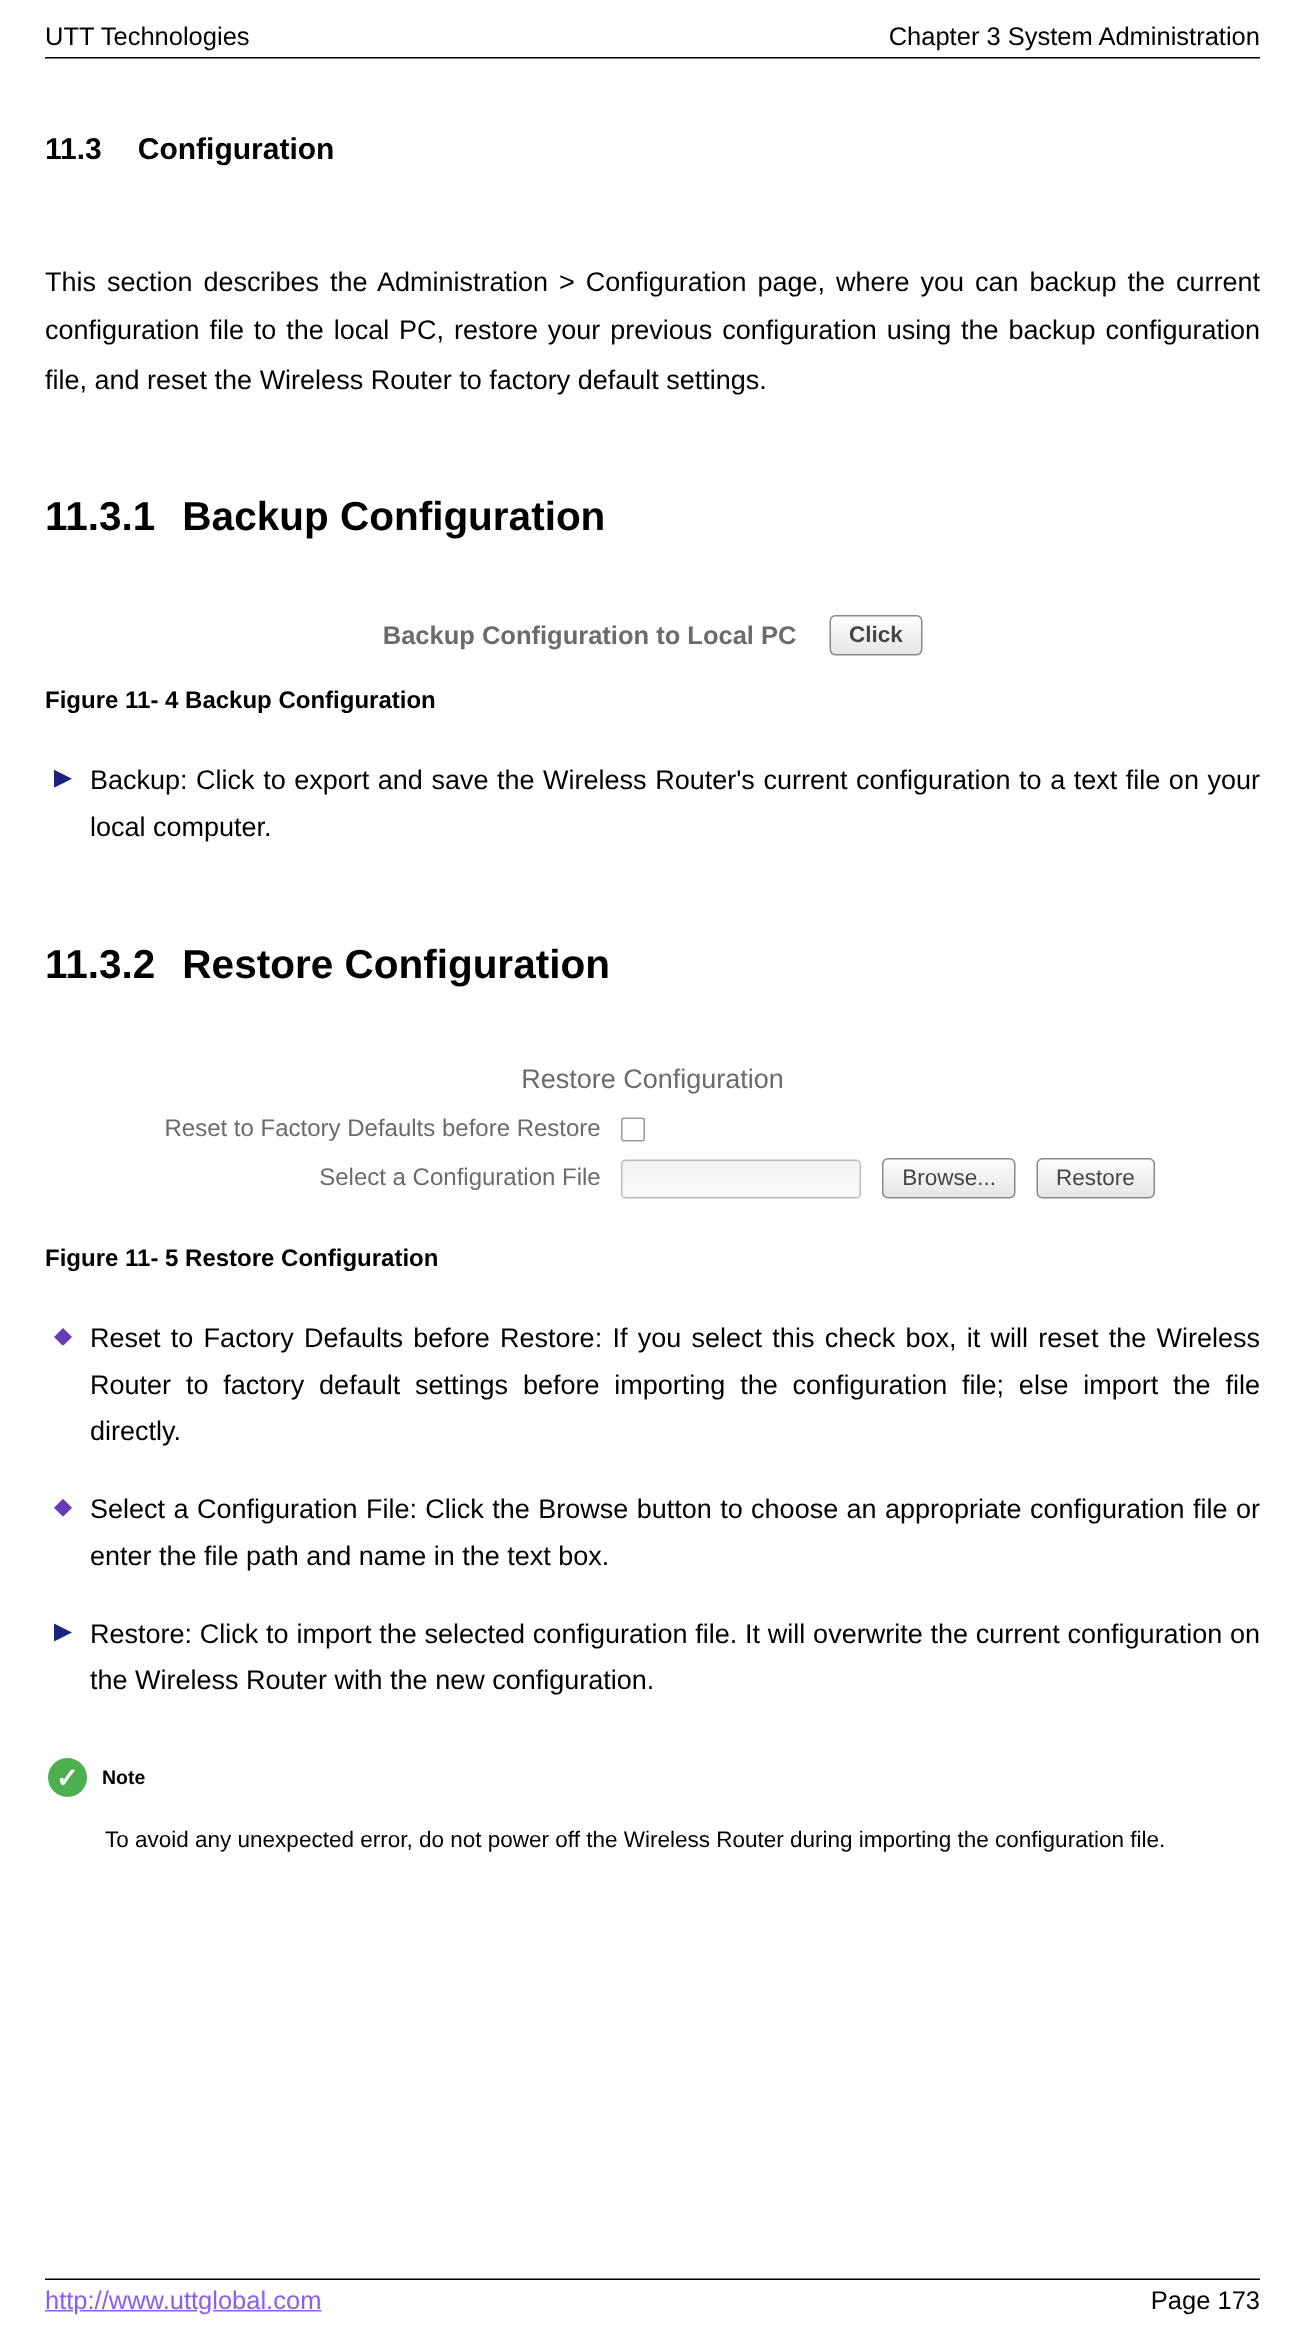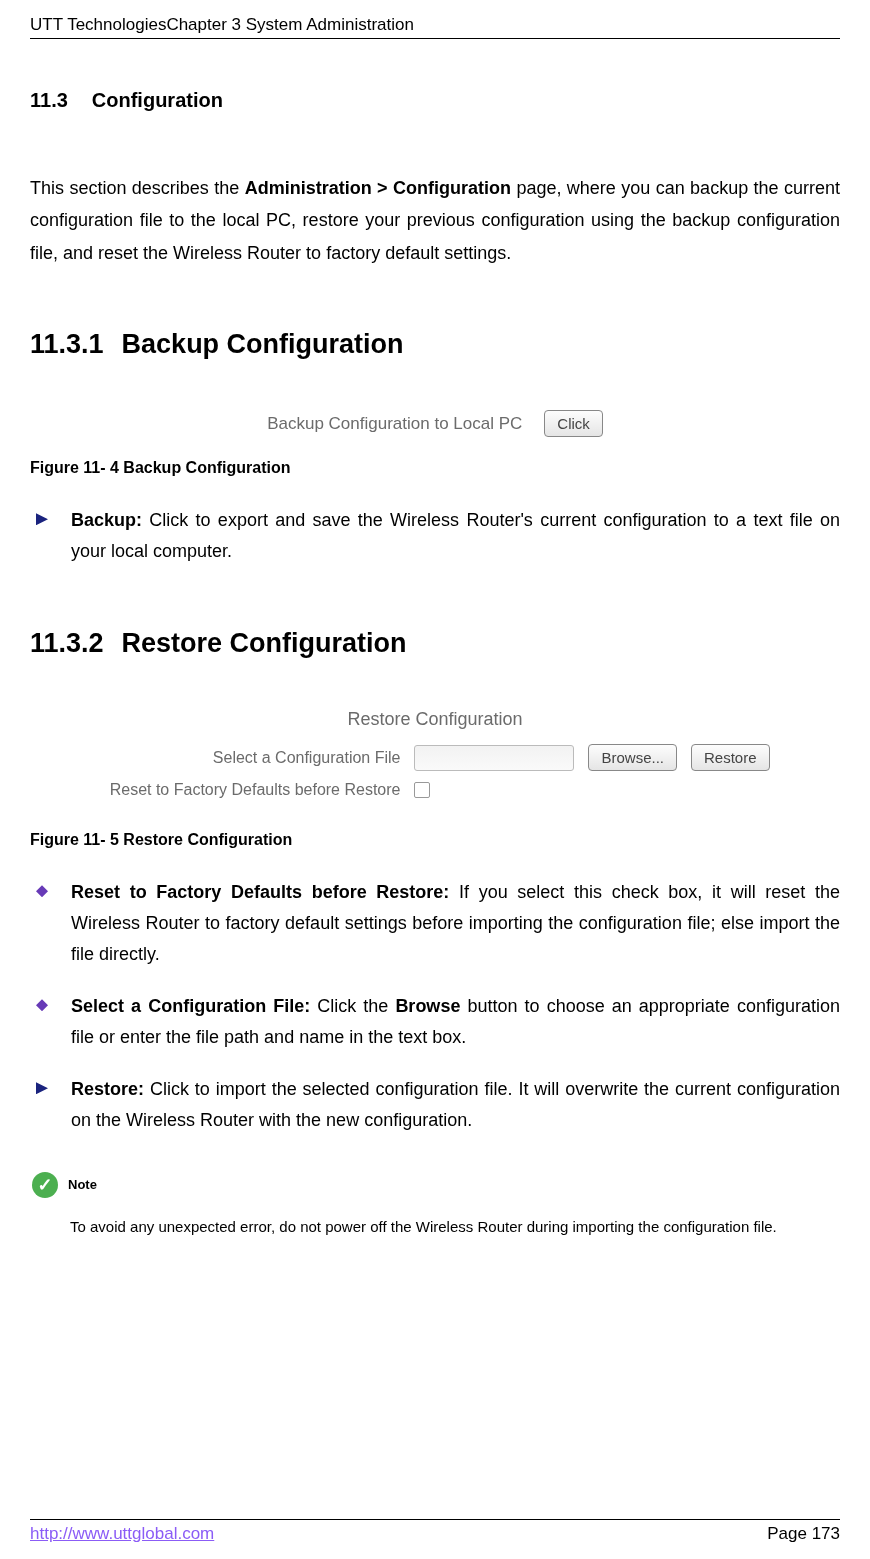--- a/index.html
+++ b/index.html
@@ -8,54 +8,55 @@
       width: 870px;
       height: 1559px;
       background: #fff;
       color: #000;
       padding: 15px 30px 15px 30px;
       display: flex;
       flex-direction: column;
     }
     .header-row {
       display: flex;
+      justify-content: space-between;
       font-size: 17px;
       padding-bottom: 3px;
       border-bottom: 1px solid #000;
       margin-bottom: 50px;
     }
     h1.section {
       font-size: 20px;
       font-weight: bold;
       margin-bottom: 60px;
     }
     .section-number { margin-right: 24px; }
     .body-text {
       font-size: 18px;
       line-height: 1.8;
       text-align: justify;
       margin-bottom: 60px;
     }
-    .bold { font-weight: bold; }
+    .bold { font-weight: normal; }
     h2.subsection {
       font-size: 27px;
       font-weight: bold;
       margin-bottom: 50px;
     }
     .subsection-number { margin-right: 18px; }
     .figure-block { text-align: center; margin-bottom: 22px; }
     .figure-caption {
       font-size: 16px;
       font-weight: bold;
       text-align: left;
       margin-bottom: 28px;
     }
     .bullet-item {
       display: flex;
-      gap: 23px;
+      gap: 12px;
       font-size: 18px;
       line-height: 1.7;
       text-align: justify;
       margin-bottom: 22px;
       margin-left: 6px;
     }
     .bullet-marker {
       width: 12px; height: 12px; background: #1a237e;
       margin-top: 8px; flex-shrink: 0;
       clip-path: polygon(0 0, 100% 50%, 0 100%);
@@ -66,20 +67,21 @@
     }
     .bullet-body { flex: 1; }
 
     
     .fig4 {
       display: inline-flex;
       align-items: center;
       gap: 22px;
       color: #6b6b6b;
       font-size: 17px;
+      font-weight: bold;
     }
     .btn {
       display: inline-block;
       padding: 4px 12px;
       border: 1px solid #888;
       border-radius: 4px;
       background: linear-gradient(#fdfdfd, #e5e5e5);
       color: #444;
       font-size: 15px;
       cursor: pointer;
@@ -168,29 +170,29 @@
 <div class="spacer-md"></div>
 
 <h2 class="subsection">
   <span class="subsection-number">11.3.2</span><span>Restore Configuration</span>
 </h2>
 
 <div class="figure-block">
   <div class="fig5">
     <div class="fig5-title">Restore Configuration</div>
     <div class="fig5-row">
+      <div class="fig5-label">Reset to Factory Defaults before Restore</div>
+      <div class="chk"></div>
+    </div>
+    <div class="fig5-row">
       <div class="fig5-label">Select a Configuration File</div>
       <div class="txt-input"></div>
       <span class="btn">Browse...</span>
       <span class="btn">Restore</span>
     </div>
-    <div class="fig5-row">
-      <div class="fig5-label">Reset to Factory Defaults before Restore</div>
-      <div class="chk"></div>
-    </div>
   </div>
 </div>
 <div class="figure-caption">Figure 11- 5 Restore Configuration</div>
 
 <div class="bullet-item">
   <div class="bullet-marker diamond"></div>
   <div class="bullet-body">
     <span class="bold">Reset to Factory Defaults before Restore:</span><span> If you select this check box, it will reset the Wireless Router to factory default settings before importing the configuration file; else import the file directly.</span>
   </div>
 </div>

